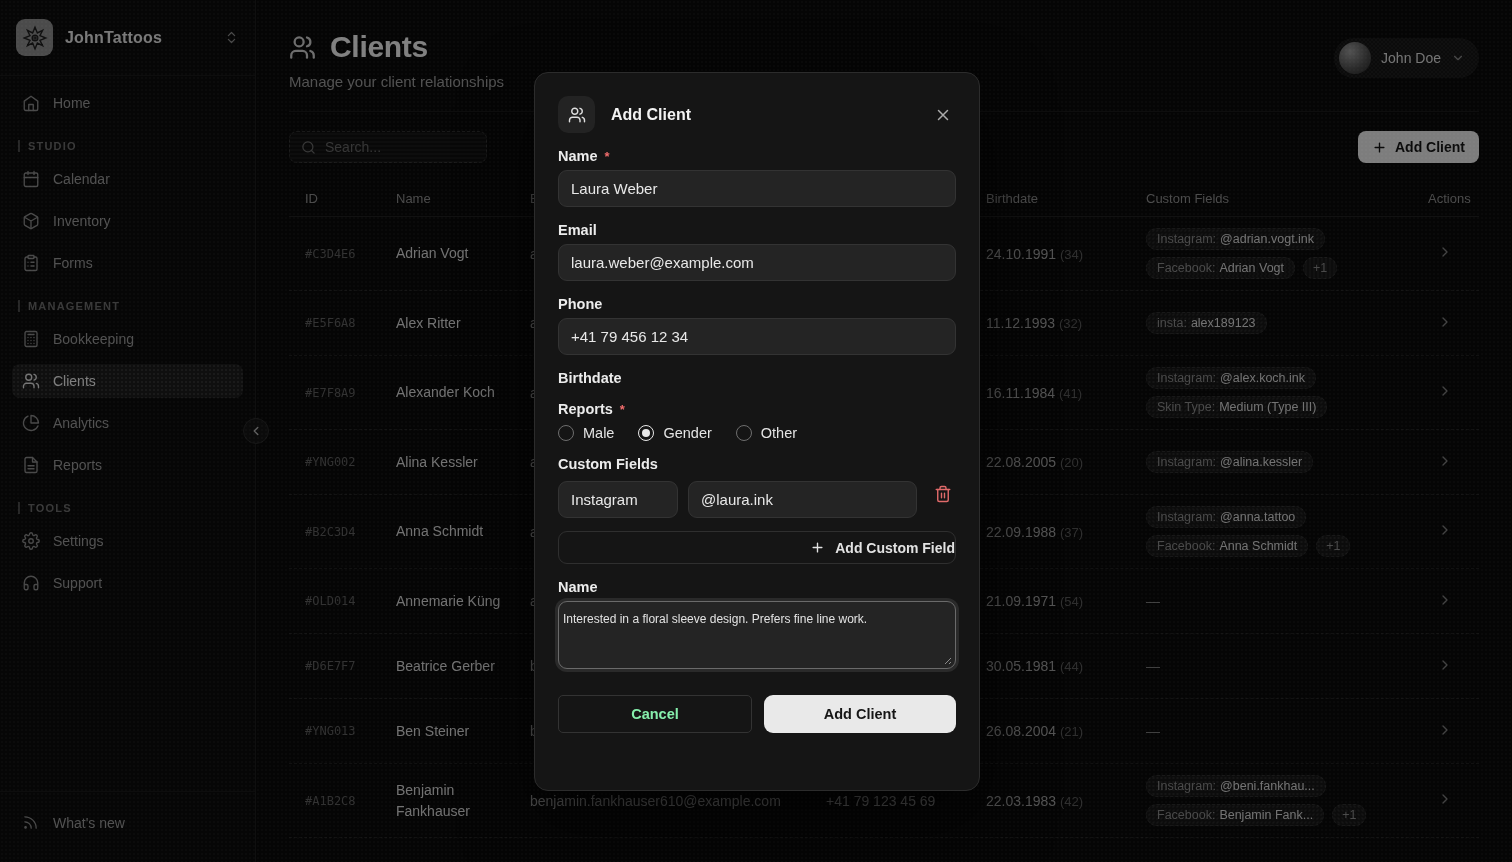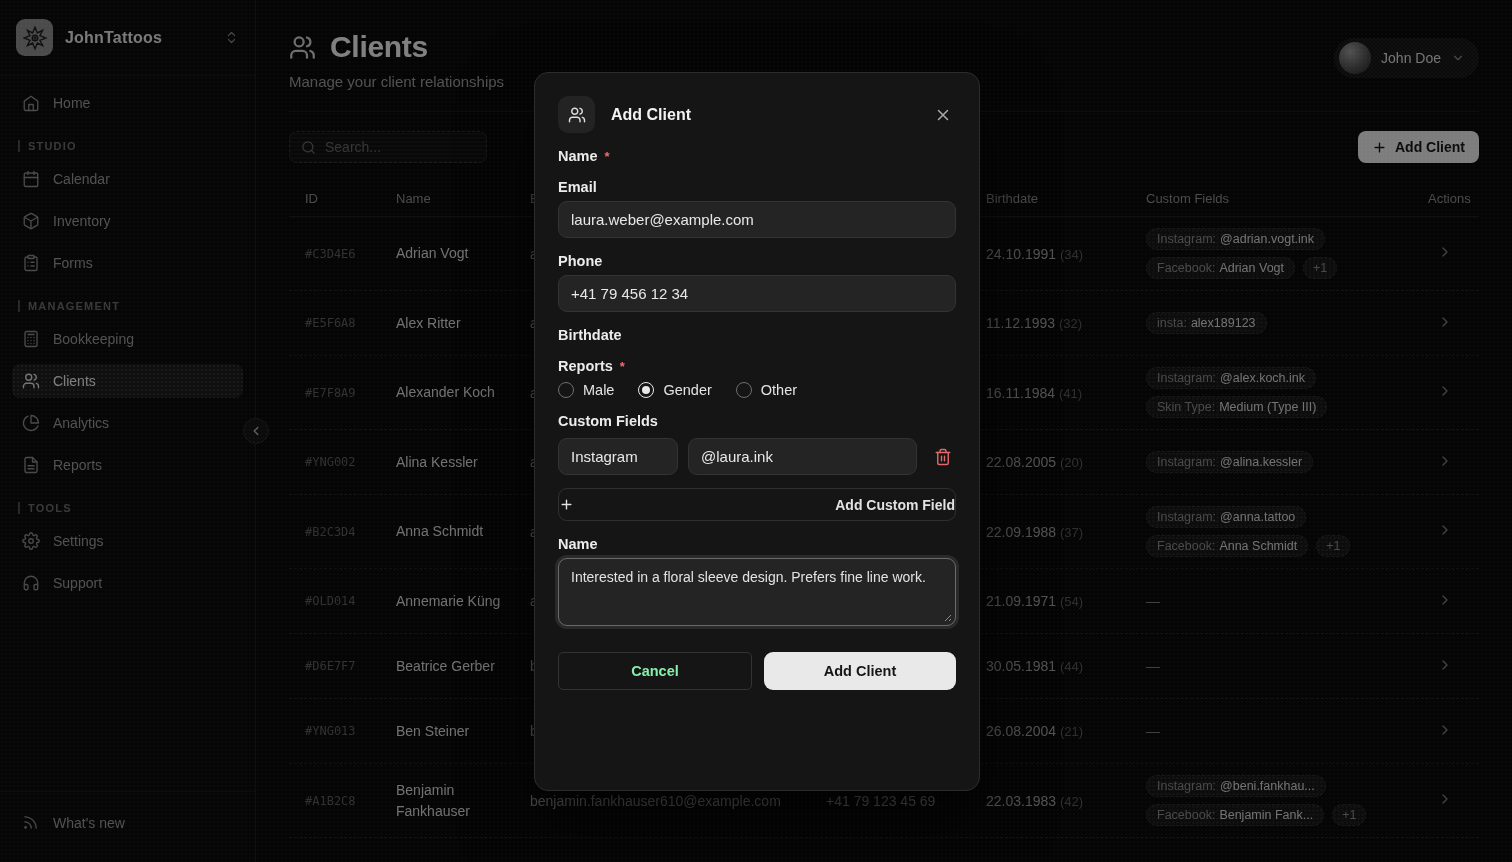--- a/index.html
+++ b/index.html
@@ -81,27 +81,27 @@
   .req { color:#f26d6d; font-size:13px; font-weight:700; }
   .finput { display:flex; align-items:center; gap:10px; width:100%; height:37px; background:#242424; border:1px solid #333; border-radius:9px; padding:0 12px; }
   .finput input { width:100%; background:transparent; border:none; outline:none; color:#e8e8e8; font-size:15px; font-family:"Liberation Sans",sans-serif; }
   .finput .cal { color:#c0c0c0; flex:none; }
   .radio-row { display:flex; align-items:center; gap:24px; margin-top:8px; }
   .radio-opt { display:flex; align-items:center; gap:9px; cursor:pointer; }
   .radio { width:16px; height:16px; border-radius:50%; border:1.5px solid #6e6e6e; position:relative; flex:none; }
   .radio.sel { border-color:#e8e8e8; }
   .radio.sel::after { content:""; position:absolute; inset:3px; border-radius:50%; background:#e8e8e8; }
   .radio-label { font-size:14.5px; color:#e4e4e4;text-align:right; }
-  .cf-row { display:flex; align-items:center; gap:10px; margin-top:9px; }
+  .cf-row { display:flex; align-items:flex-start; gap:10px; margin-top:9px; }
   .cf-key { width:120px; flex:none; }
   .cf-val { flex:1; }
   .trash-btn { background:none; border:none; color:#e06a6a; cursor:pointer; display:flex; padding:4px; margin-left:3px; }
-  .btn-add-field { display:flex; align-items:center; justify-content:space-between; gap:10px; width:100%; height:33px; margin-top:13px; background:transparent; border:1px solid #2f2f2f; border-radius:9px; color:#e2e2e2; font-size:14px; font-weight:600; cursor:pointer; font-family:"Liberation Sans",sans-serif; }
+  .btn-add-field { display:flex; align-items:center; justify-content:flex-end; gap:10px; width:100%; height:33px; margin-top:13px; background:transparent; border:1px solid #2f2f2f; border-radius:9px; color:#e2e2e2; font-size:14px; font-weight:600; cursor:pointer; font-family:"Liberation Sans",sans-serif; }
   .notes-wrap { position:relative; }
-  .notes-area { width:100%; height:68px; resize:none; background:#242424; border:1px solid #6a6a6a; box-shadow:0 0 0 3px rgba(255,255,255,.09); border-radius:9px; padding:9px 12px; color:#e2e2e2; font-size:14px; line-height:1.4; font-family:"Liberation Sans",sans-serif; outline:none; }
+  .notes-area { width:100%; height:68px; resize:none; background:#242424; border:1px solid #6a6a6a; box-shadow:0 0 0 3px rgba(255,255,255,.09); border-radius:9px; padding:9px 4px; color:#e2e2e2; font-size:12px; line-height:1.4; font-family:"Liberation Sans",sans-serif; outline:none; }
   .resize-grip { position:absolute; right:5px; bottom:9px; width:9px; height:9px;
     background:repeating-linear-gradient(135deg, transparent 0 2px, #8a8a8a 2px 3px); clip-path:polygon(100% 0, 100% 100%, 0 100%); }
   .modal-footer { display:flex; gap:12px; margin-top:22px; }
   .btn-cancel { flex:1; height:38px; background:transparent; border:1px solid #333; border-radius:5px; color:#86efac; font-size:14.5px; font-weight:600; cursor:pointer; font-family:"Liberation Sans",sans-serif; }
   .btn-submit { flex:1; height:38px; background:#e9e9e9; border:none; border-radius:9px; color:#161616; font-size:14.5px; font-weight:600; cursor:pointer; font-family:"Liberation Sans",sans-serif; }
 </style>
 </head>
 <body>
 
 <aside class="sidebar">
@@ -512,20 +512,23 @@
       <svg width="18" height="18" viewBox="0 0 24 24" fill="none" stroke="currentColor" stroke-width="2" stroke-linecap="round">
           <path d="M18 6 6 18M6 6l12 12"></path>
         </svg>
     </button>
   </div>
 
   <div class="flabel">
       <span>Name</span>
       <span class="req">*</span>
     </div>
+  <div class="finput">
+      <input value="Laura Weber" style="">
+    </div>
 
   <div class="flabel">Email</div>
   <div class="finput">
       <input value="laura.weber@example.com" style="">
     </div>
 
   <div class="flabel">Phone</div>
   <div class="finput">
       <input value="+41 79 456 12 34" style="">
     </div>

